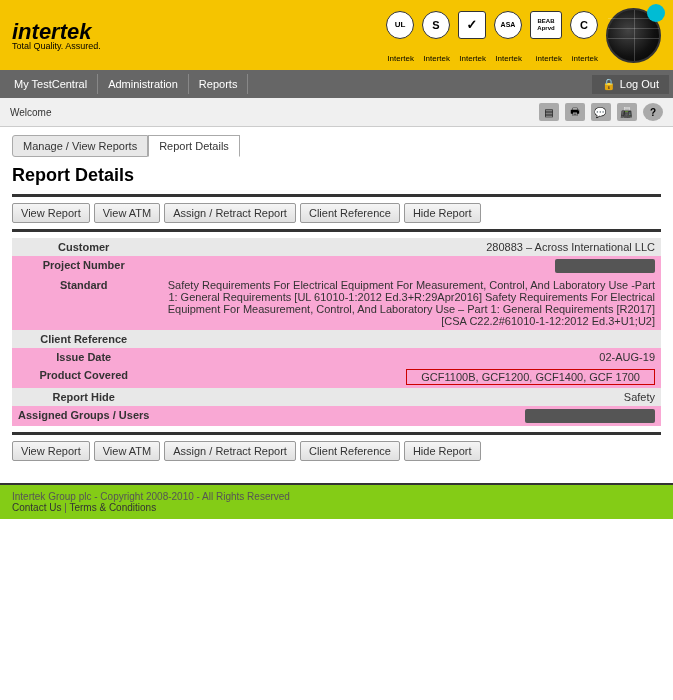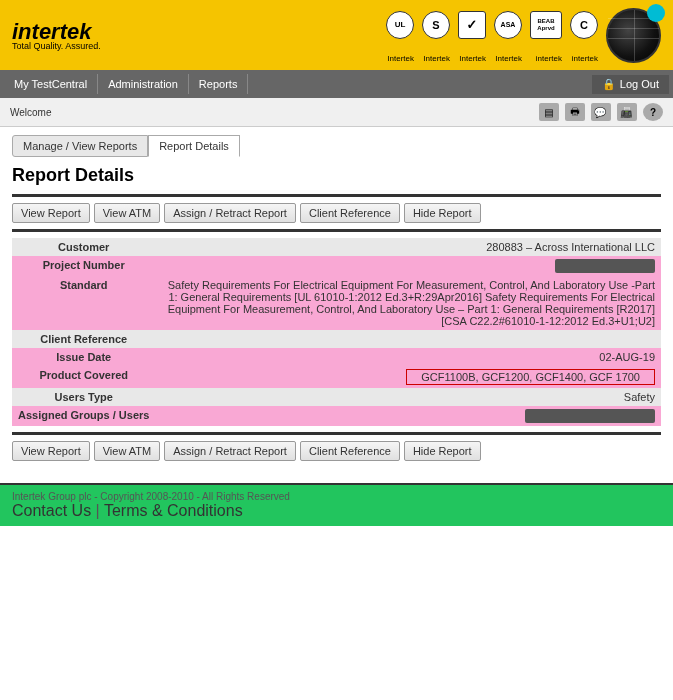--- a/index.html
+++ b/index.html
@@ -147,25 +147,25 @@
       border: 1.5px solid #cc0000;
       padding: 1px 14px;
       font-size: 11px;
       color: #333;
     }
 
     
     .footer {
       border-top: 2px solid #333;
       padding: 6px 12px;
-      background: #22c55e;
+      background: #84cc16;
       margin-top: 8px;
     }
     .footer-text { font-size: 10px; color: #555; }
-    .footer-links { font-size: 16px; color: #555; }
+    .footer-links { font-size: 10px; color: #555; }
     .footer-links a { color: #333; text-decoration: none; }
 
     .header-icons-row {
       display: flex; align-items: flex-end; gap: 8px;
     }
     .ci-wrap { display: flex; flex-direction: column; align-items: flex-end; gap: 15px; }
   </style>
 </head>
 <body>
 
@@ -288,21 +288,21 @@
 
 
     <tr class="row-white">
       <td class="label-cell">Product Covered</td>
       <td class="value-cell">
         <span class="product-covered-box">GCF1100B, GCF1200, GCF1400, GCF 1700</span>
       </td>
     </tr>
 
     <tr class="row-shaded">
-      <td class="label-cell">Users Type</td>
+      <td class="label-cell">Report Hide</td>
       <td class="value-cell">Safety</td>
     </tr>
 
     <tr class="row-white">
       <td class="label-cell">Assigned Groups / Users</td>
       <td class="value-cell"><span class="redacted-box" style="width:130px;"></span></td>
     </tr>
   </tbody>
     </table>
 

